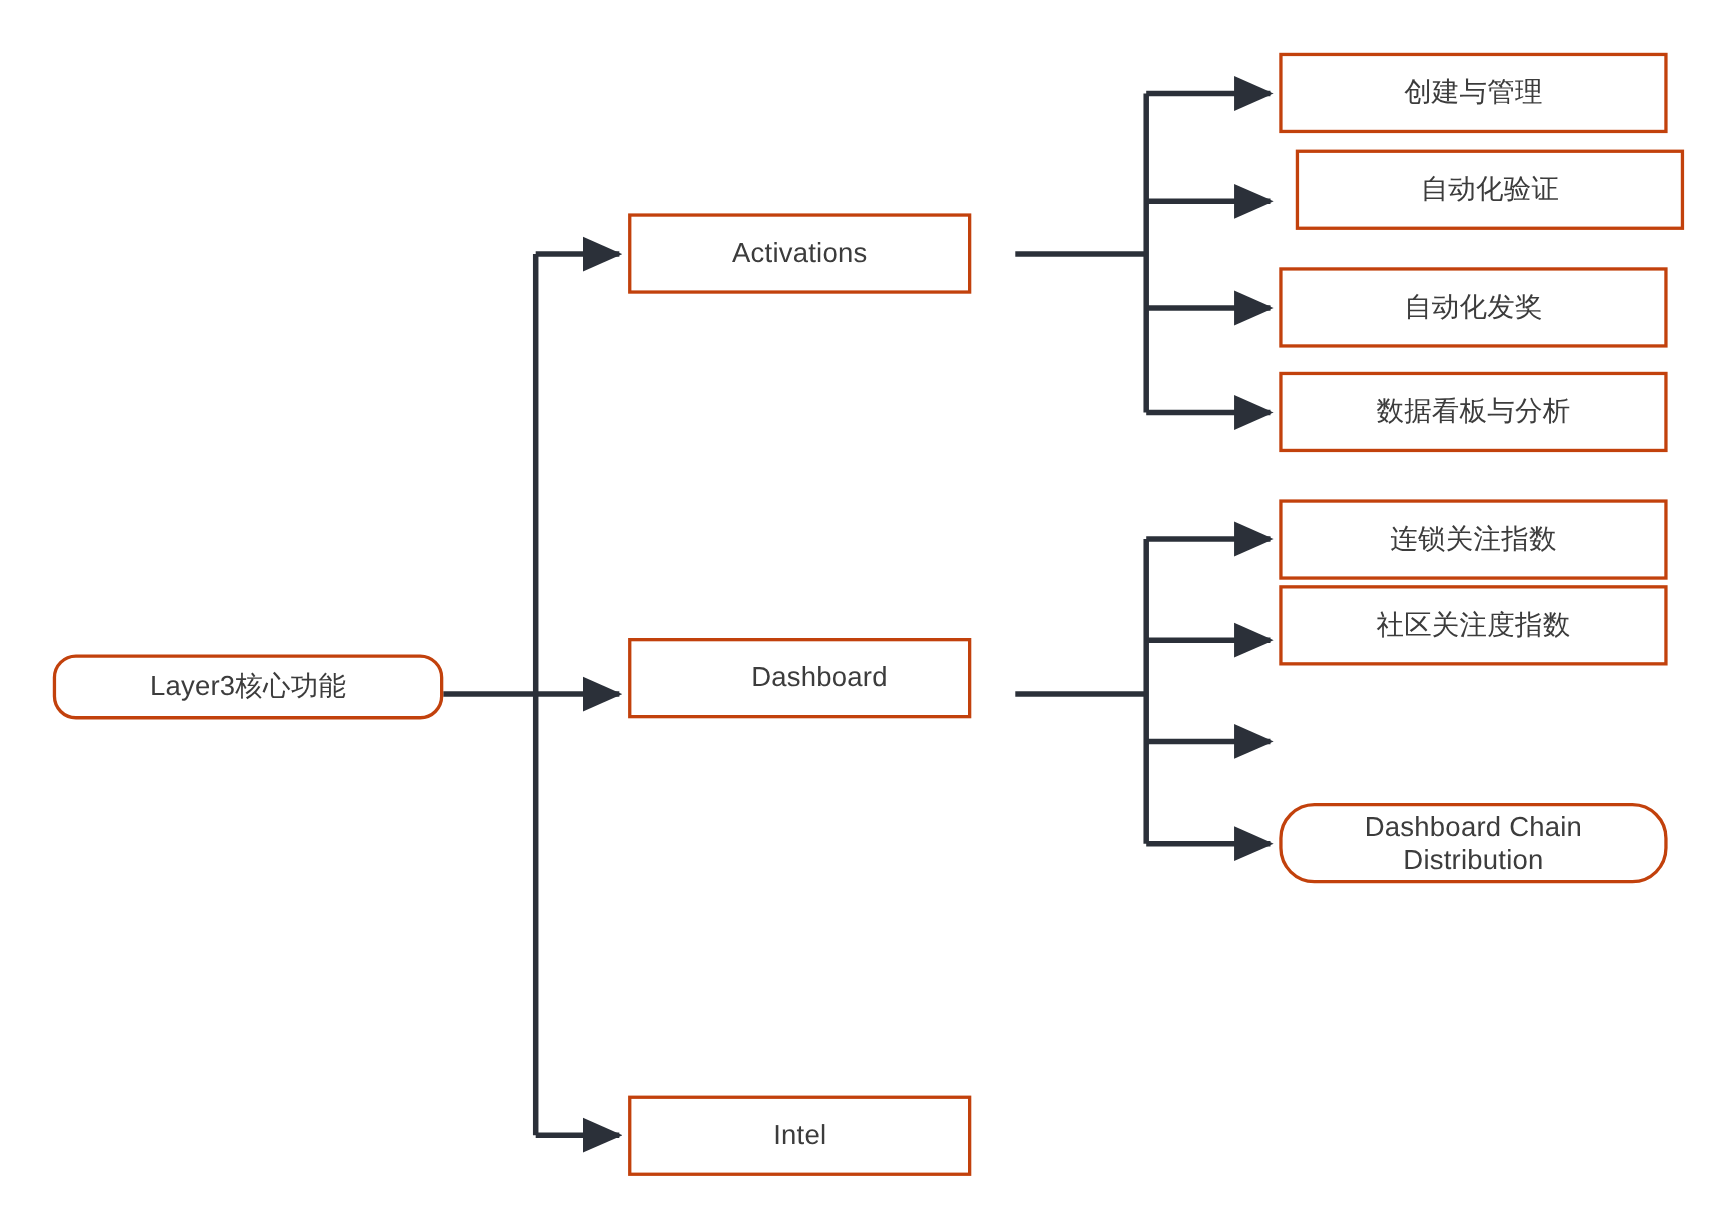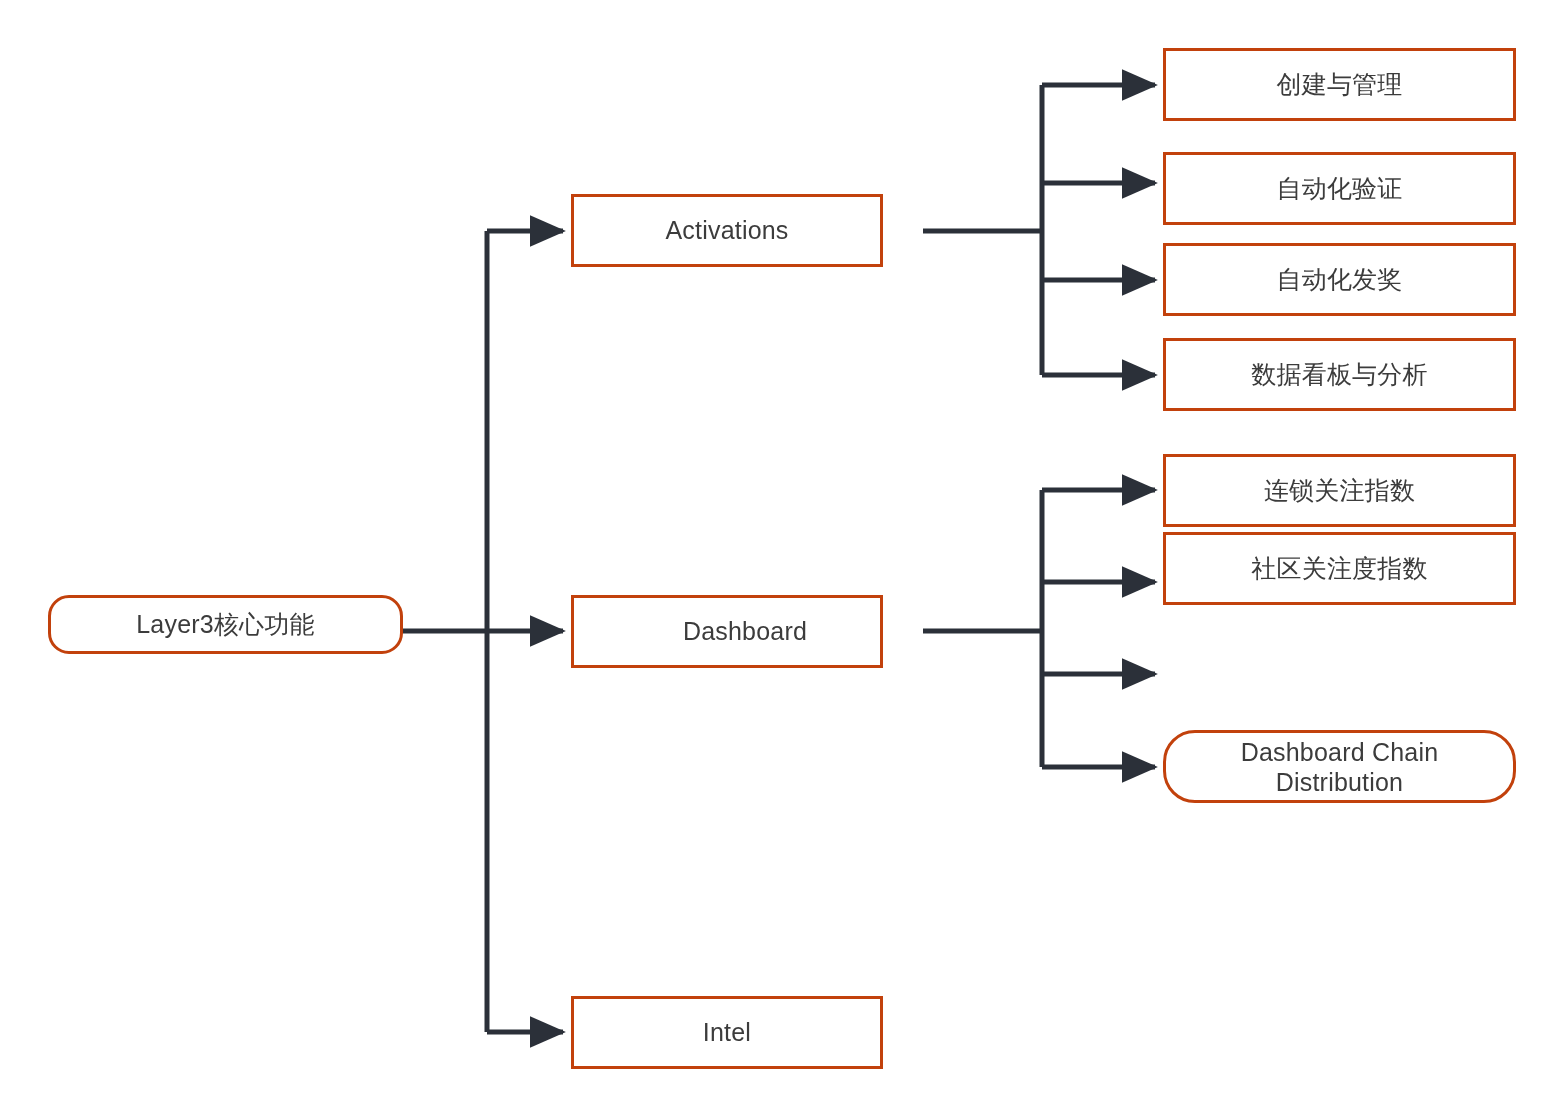--- a/index.html
+++ b/index.html
@@ -37,25 +37,25 @@
     color: #3c3c3c;
     font-size: 25px;
     line-height: 1.25;
     letter-spacing: 0.2px;
     z-index: 2;
     white-space: pre-line;
   }
   .node.root     { left: 48px;   top: 595px; width: 355px; height: 59px; border-radius: 21px; }
   .node.lvl2     { left: 571px;  width: 312px; height: 73px; }
   .node.lvl2.a   { top: 194px; }
-  .node.lvl2.d   { top: 595px; padding-left: 36px; }
+  .node.lvl2.d   { top: 580px; padding-left: 36px; }
   .node.lvl2.i   { top: 996px; }
   .node.leaf     { left: 1163px; width: 353px; height: 73px; }
   .node.leaf.a1  { top: 48px; }
-  .node.leaf.a2  { top: 152px; }
+  .node.leaf.a2  { top: 136px; margin-left: 15px; }
   .node.leaf.a3  { top: 243px; }
   .node.leaf.a4  { top: 338px; }
   .node.leaf.d1  { top: 454px; }
   .node.leaf.d2  { top: 532px; }
   .node.leaf.d3  { top: 637px; }
   .node.leaf.d4  { top: 730px; }
   .node.two-line { line-height: 1.2; border-radius: 32px; }
 </style>
 </head>
 <body>

